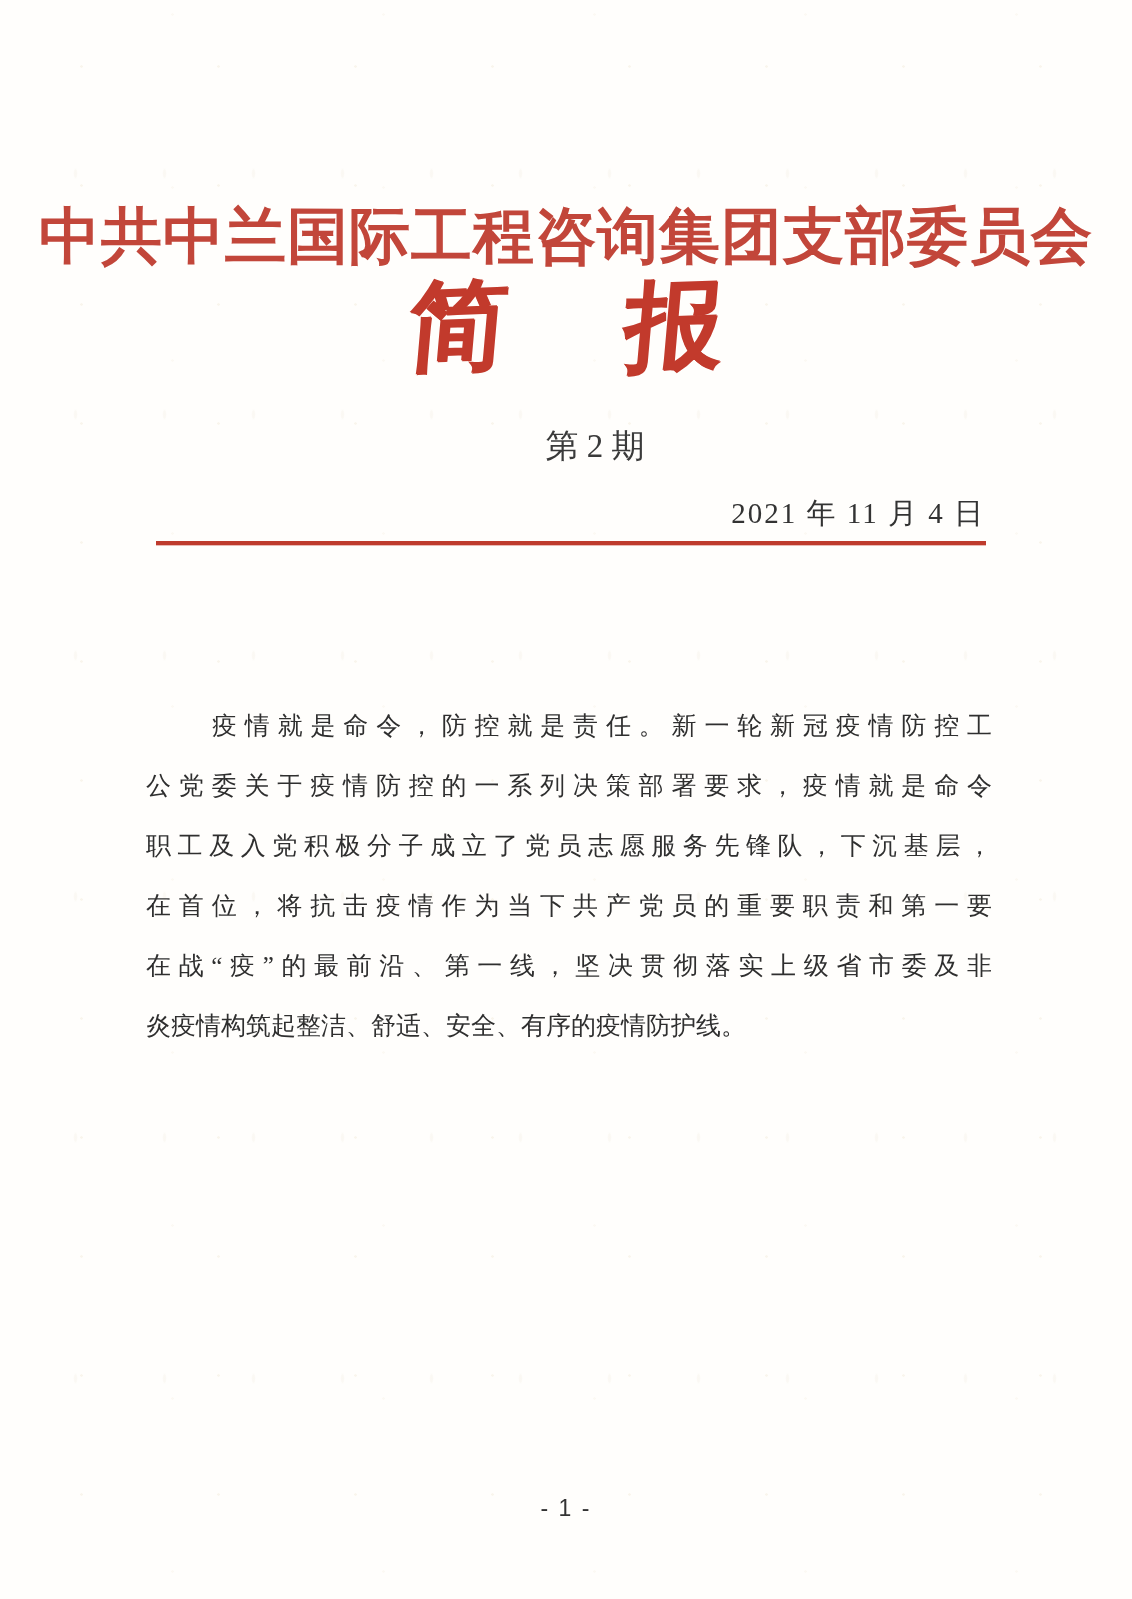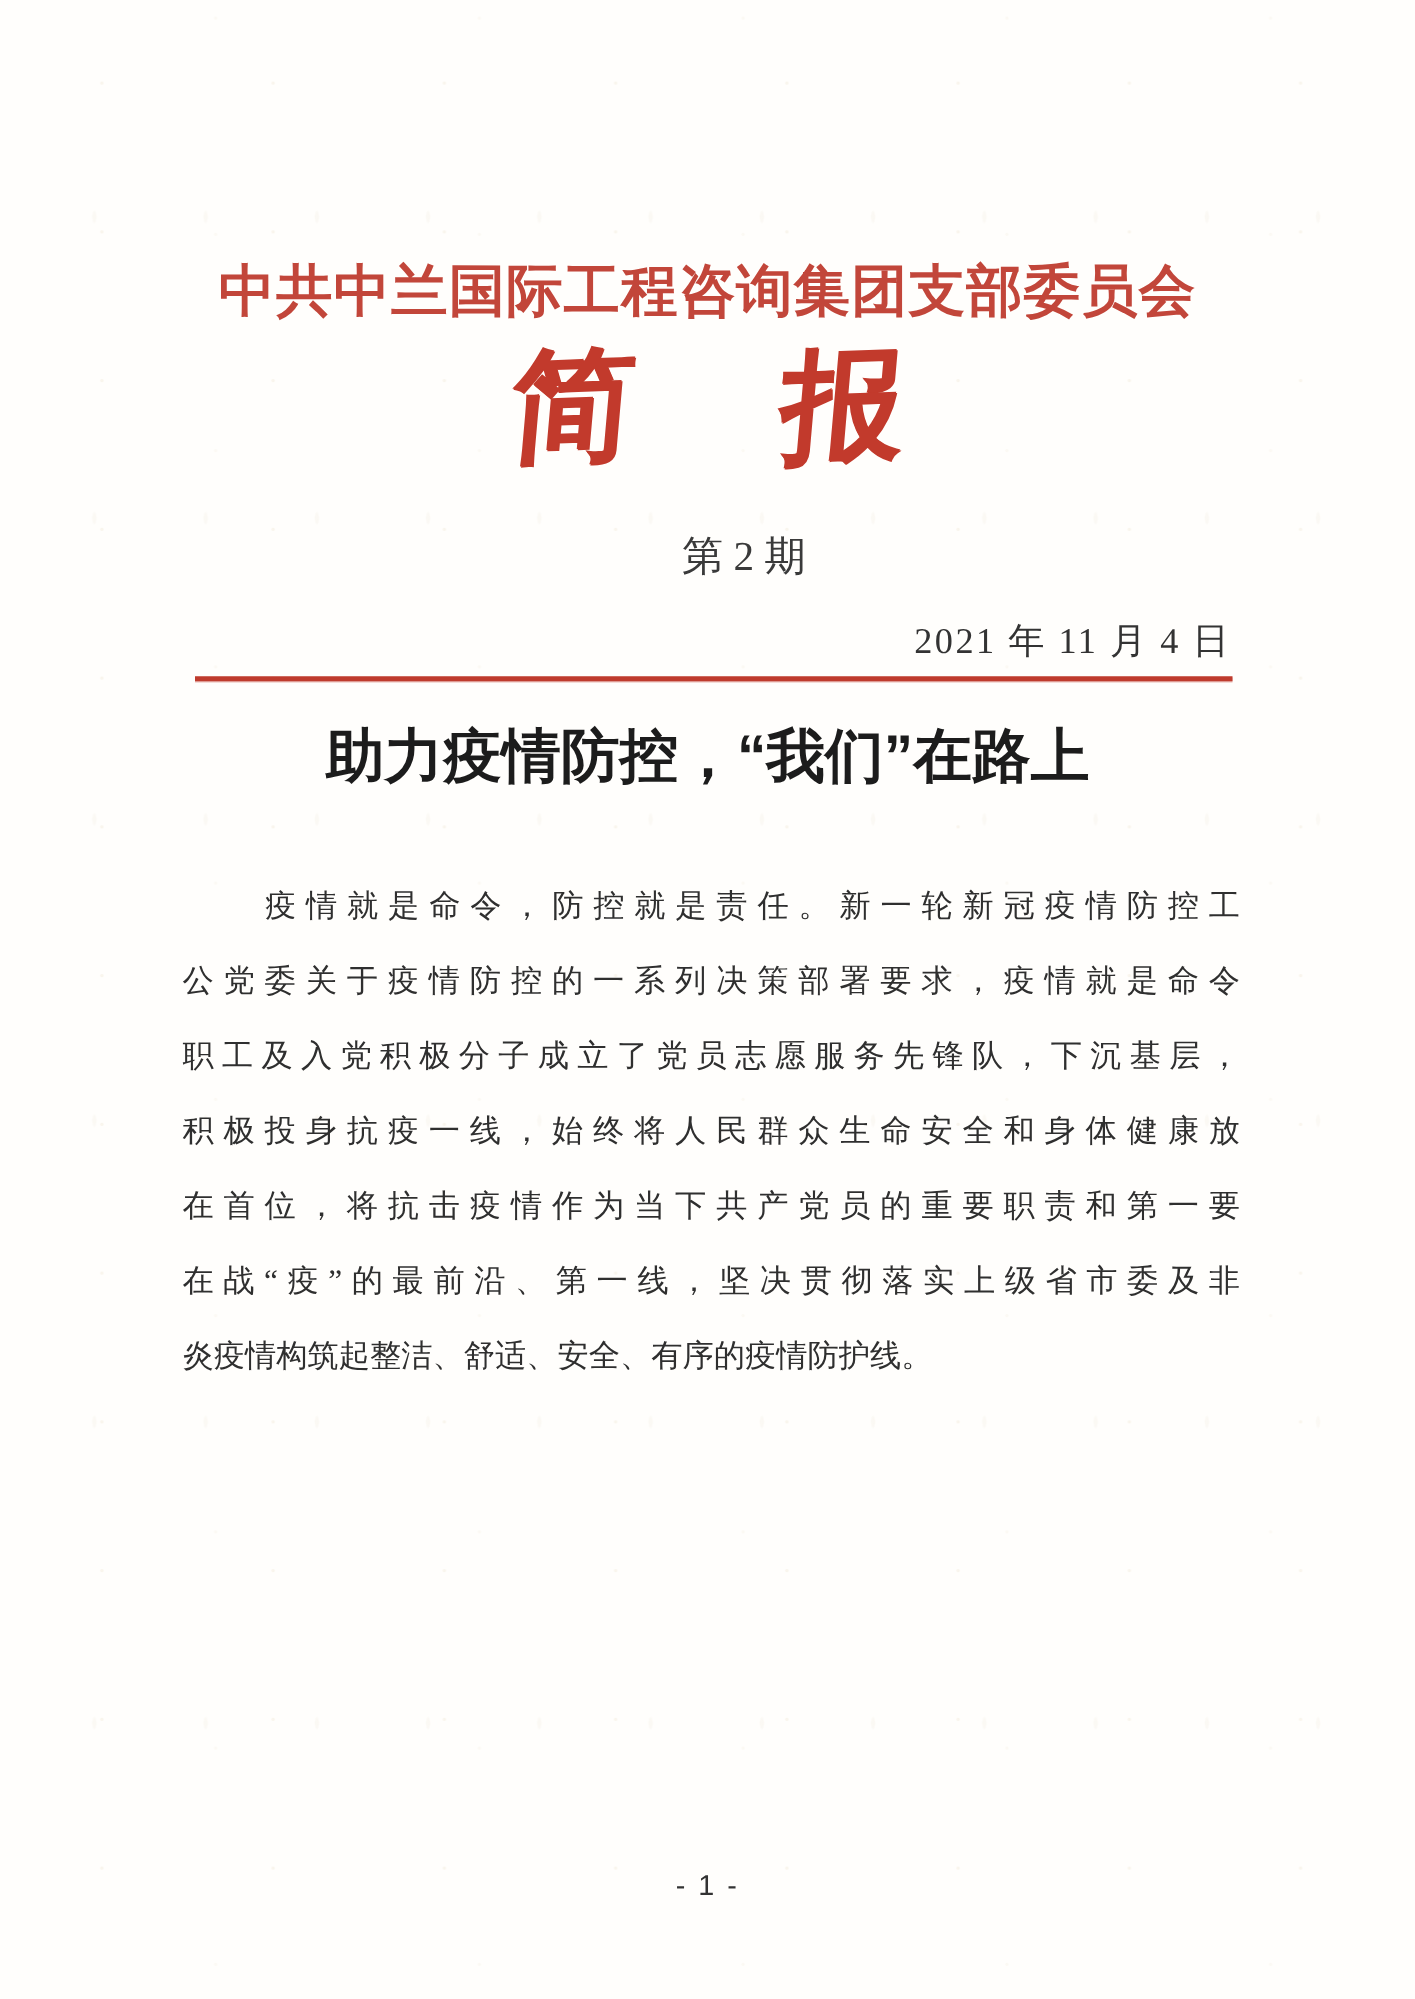--- a/index.html
+++ b/index.html
@@ -30,23 +30,23 @@
     background-size: 137px 119px, 211px 173px, 89px 241px;
     background-position: 13px 7px, 67px 101px, 31px 53px;
   }
 
   .org-line {
     position: absolute;
     top: 210px;
     left: 0;
     width: 100%;
     text-align: center;
-    font-family: Liberation Mono, monospace;
+    font-family: Liberation Serif, serif;
     font-weight: 700;
-    font-size: 45px;
+    font-size: 61px;
     line-height: 54px;
     letter-spacing: 1px;
     color: var(--red, #c2463a);
   }
 
   .masthead {
     position: absolute;
     top: 264px;
     left: 0;
     width: 100%;
@@ -153,27 +153,25 @@
     <span class="mh-char">简</span>
     <span class="mh-char">报</span>
   </div>
 
   <div class="issue-line">第 2 期</div>
 
   <div class="date-line">2021 年 11 月 4 日</div>
 
   <div class="red-rule"></div>
 
-  <h1 class="article-title">助力疫情防控，“我们”在路上</h1>
 
   <div class="article-body">
       <div class="body-line first">疫情就是命令，防控就是责任。新一轮新冠疫情防控工</div>
       <div class="body-line">公党委关于疫情防控的一系列决策部署要求，疫情就是命令</div>
       <div class="body-line">职工及入党积极分子成立了党员志愿服务先锋队，下沉基层，</div>
-      <div class="body-line">积极投身抗疫一线，始终将人民群众生命安全和身体健康放</div>
       <div class="body-line">在首位，将抗击疫情作为当下共产党员的重要职责和第一要</div>
       <div class="body-line">在战“疫”的最前沿、第一线，坚决贯彻落实上级省市委及非</div>
       <div class="body-line last">炎疫情构筑起整洁、舒适、安全、有序的疫情防护线。</div>
     </div>
 
   <div class="page-number">- 1 -</div>
 
 </div>
 
 </body></html>

